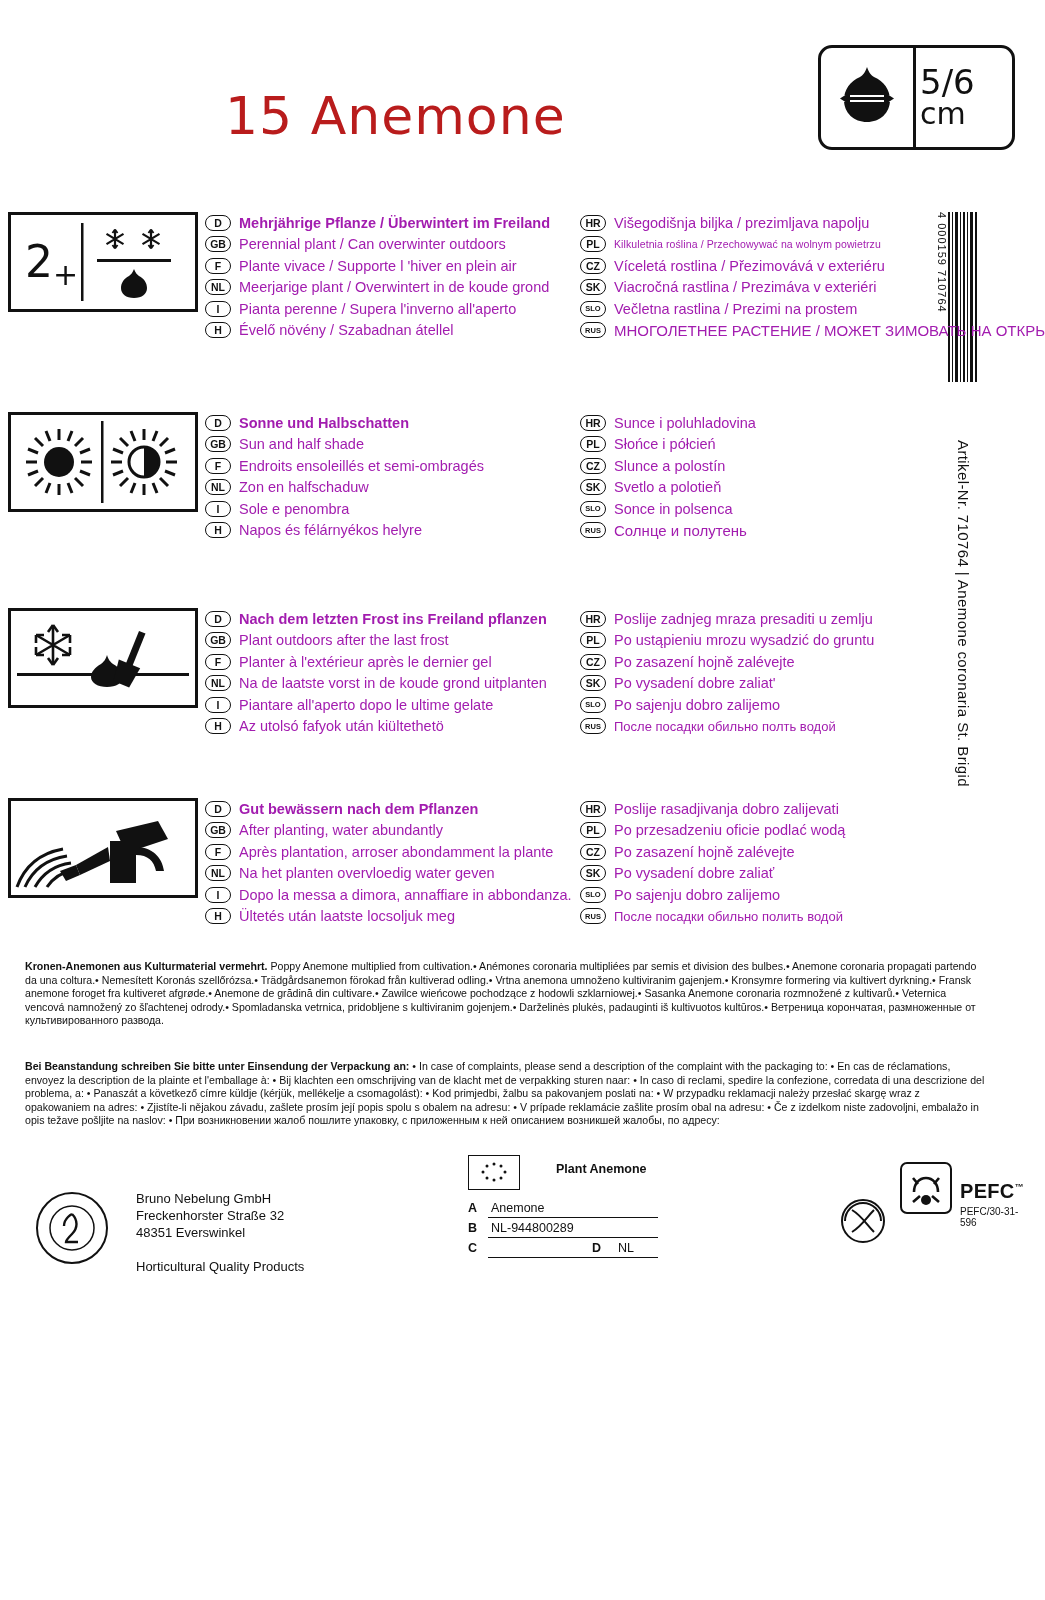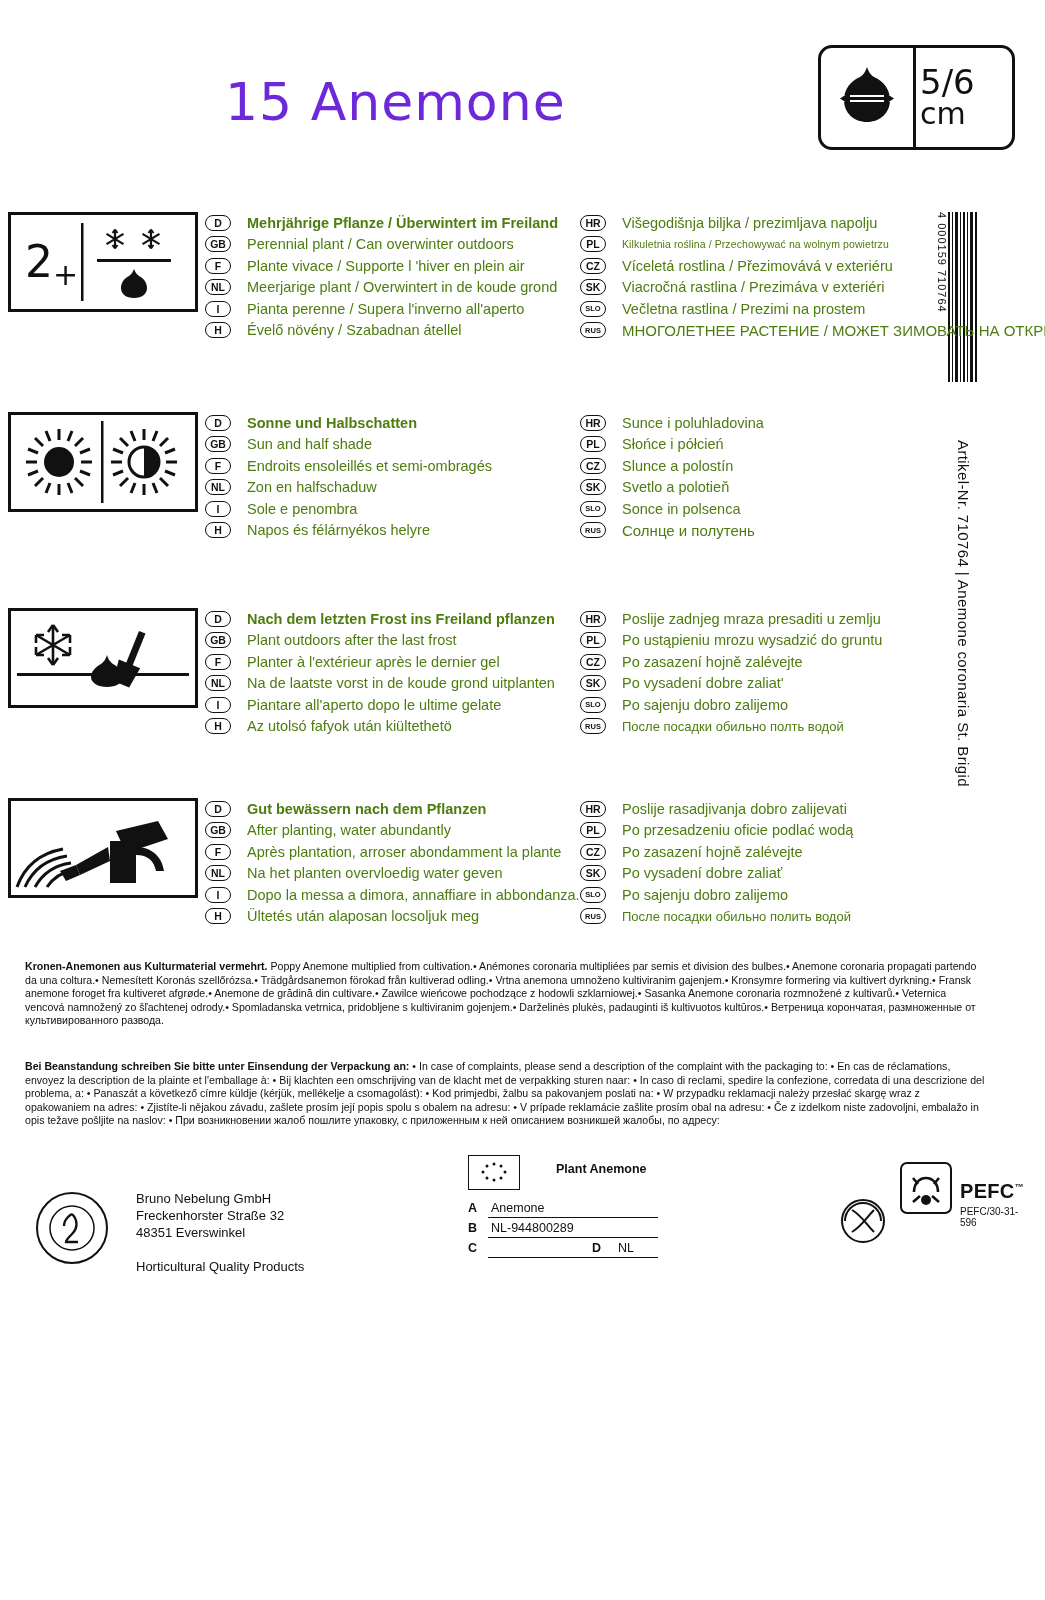--- a/index.html
+++ b/index.html
@@ -11,23 +11,23 @@
     color:#111;
     position:relative;
     overflow:hidden;
   }
 
   
   .header {
     position:absolute; left:0; top:0; width:1045px; height:185px;
   }
   .title {
-    position:absolute; left:225px; top:72px;
+    position:absolute; left:225px; top:86px;
     font-size:52px; font-weight:400; letter-spacing:1px;
-    color:#6d28d9;
+    color:#b91c1c;
     font-family:"DejaVu Sans", sans-serif;
   }
   .size-box {
     position:absolute; left:818px; top:45px;
     width:197px; height:105px;
     border:3px solid #111; border-radius:14px;
     display:flex; align-items:stretch;
   }
   .size-box .bulb-cell {
     width:95px; display:flex; align-items:center; justify-content:center;
@@ -80,21 +80,21 @@
     display:flex; align-items:center; height:21.5px; white-space:nowrap;
   }
   .lang-tag {
     display:inline-flex; align-items:center; justify-content:center;
     min-width:26px; height:16px; padding:0 3px;
     border:1.4px solid #111; border-radius:8px;
     font-size:10.5px; font-weight:600; margin-right:8px;
     flex:none; line-height:1;
   }
   .lang-tag.small { font-size:7.5px; letter-spacing:0;text-align:right; }
-  .lang-text { font-size:14.5px; color:#4d7c0f;margin-left:8px; }
+  .lang-text { font-size:14.5px; color:#a21caf; }
   .lang-row.first .lang-text { font-weight:700; }
   .lang-text.cyr { font-size:13px; }
   .lang-text.tiny { font-size:10.5px; letter-spacing:0.1px; }
 
   
   .footer-note {
     position:absolute; left:25px; width:960px;
     font-size:10.6px; line-height:13.6px; color:#111; text-align:left;
   }
   .footer-note b { font-weight:700; }
@@ -462,21 +462,21 @@
       <div class="lang-row">
           <span class="lang-tag">NL</span>
           <span class="lang-text">Na het planten overvloedig water geven</span>
         </div>
       <div class="lang-row">
           <span class="lang-tag">I</span>
           <span class="lang-text">Dopo la messa a dimora, annaffiare in abbondanza.</span>
         </div>
       <div class="lang-row">
           <span class="lang-tag">H</span>
-          <span class="lang-text">Ültetés után alaposan locsoljuk meg</span>
+          <span class="lang-text">Ültetés után laatste locsoljuk meg</span>
         </div>
     </div>
     <div class="col right">
       <div class="lang-row">
           <span class="lang-tag">HR</span>
           <span class="lang-text">Poslije rasadjivanja dobro zalijevati</span>
         </div>
       <div class="lang-row">
           <span class="lang-tag">PL</span>
           <span class="lang-text">Po przesadzeniu oficie podlać wodą</span>

